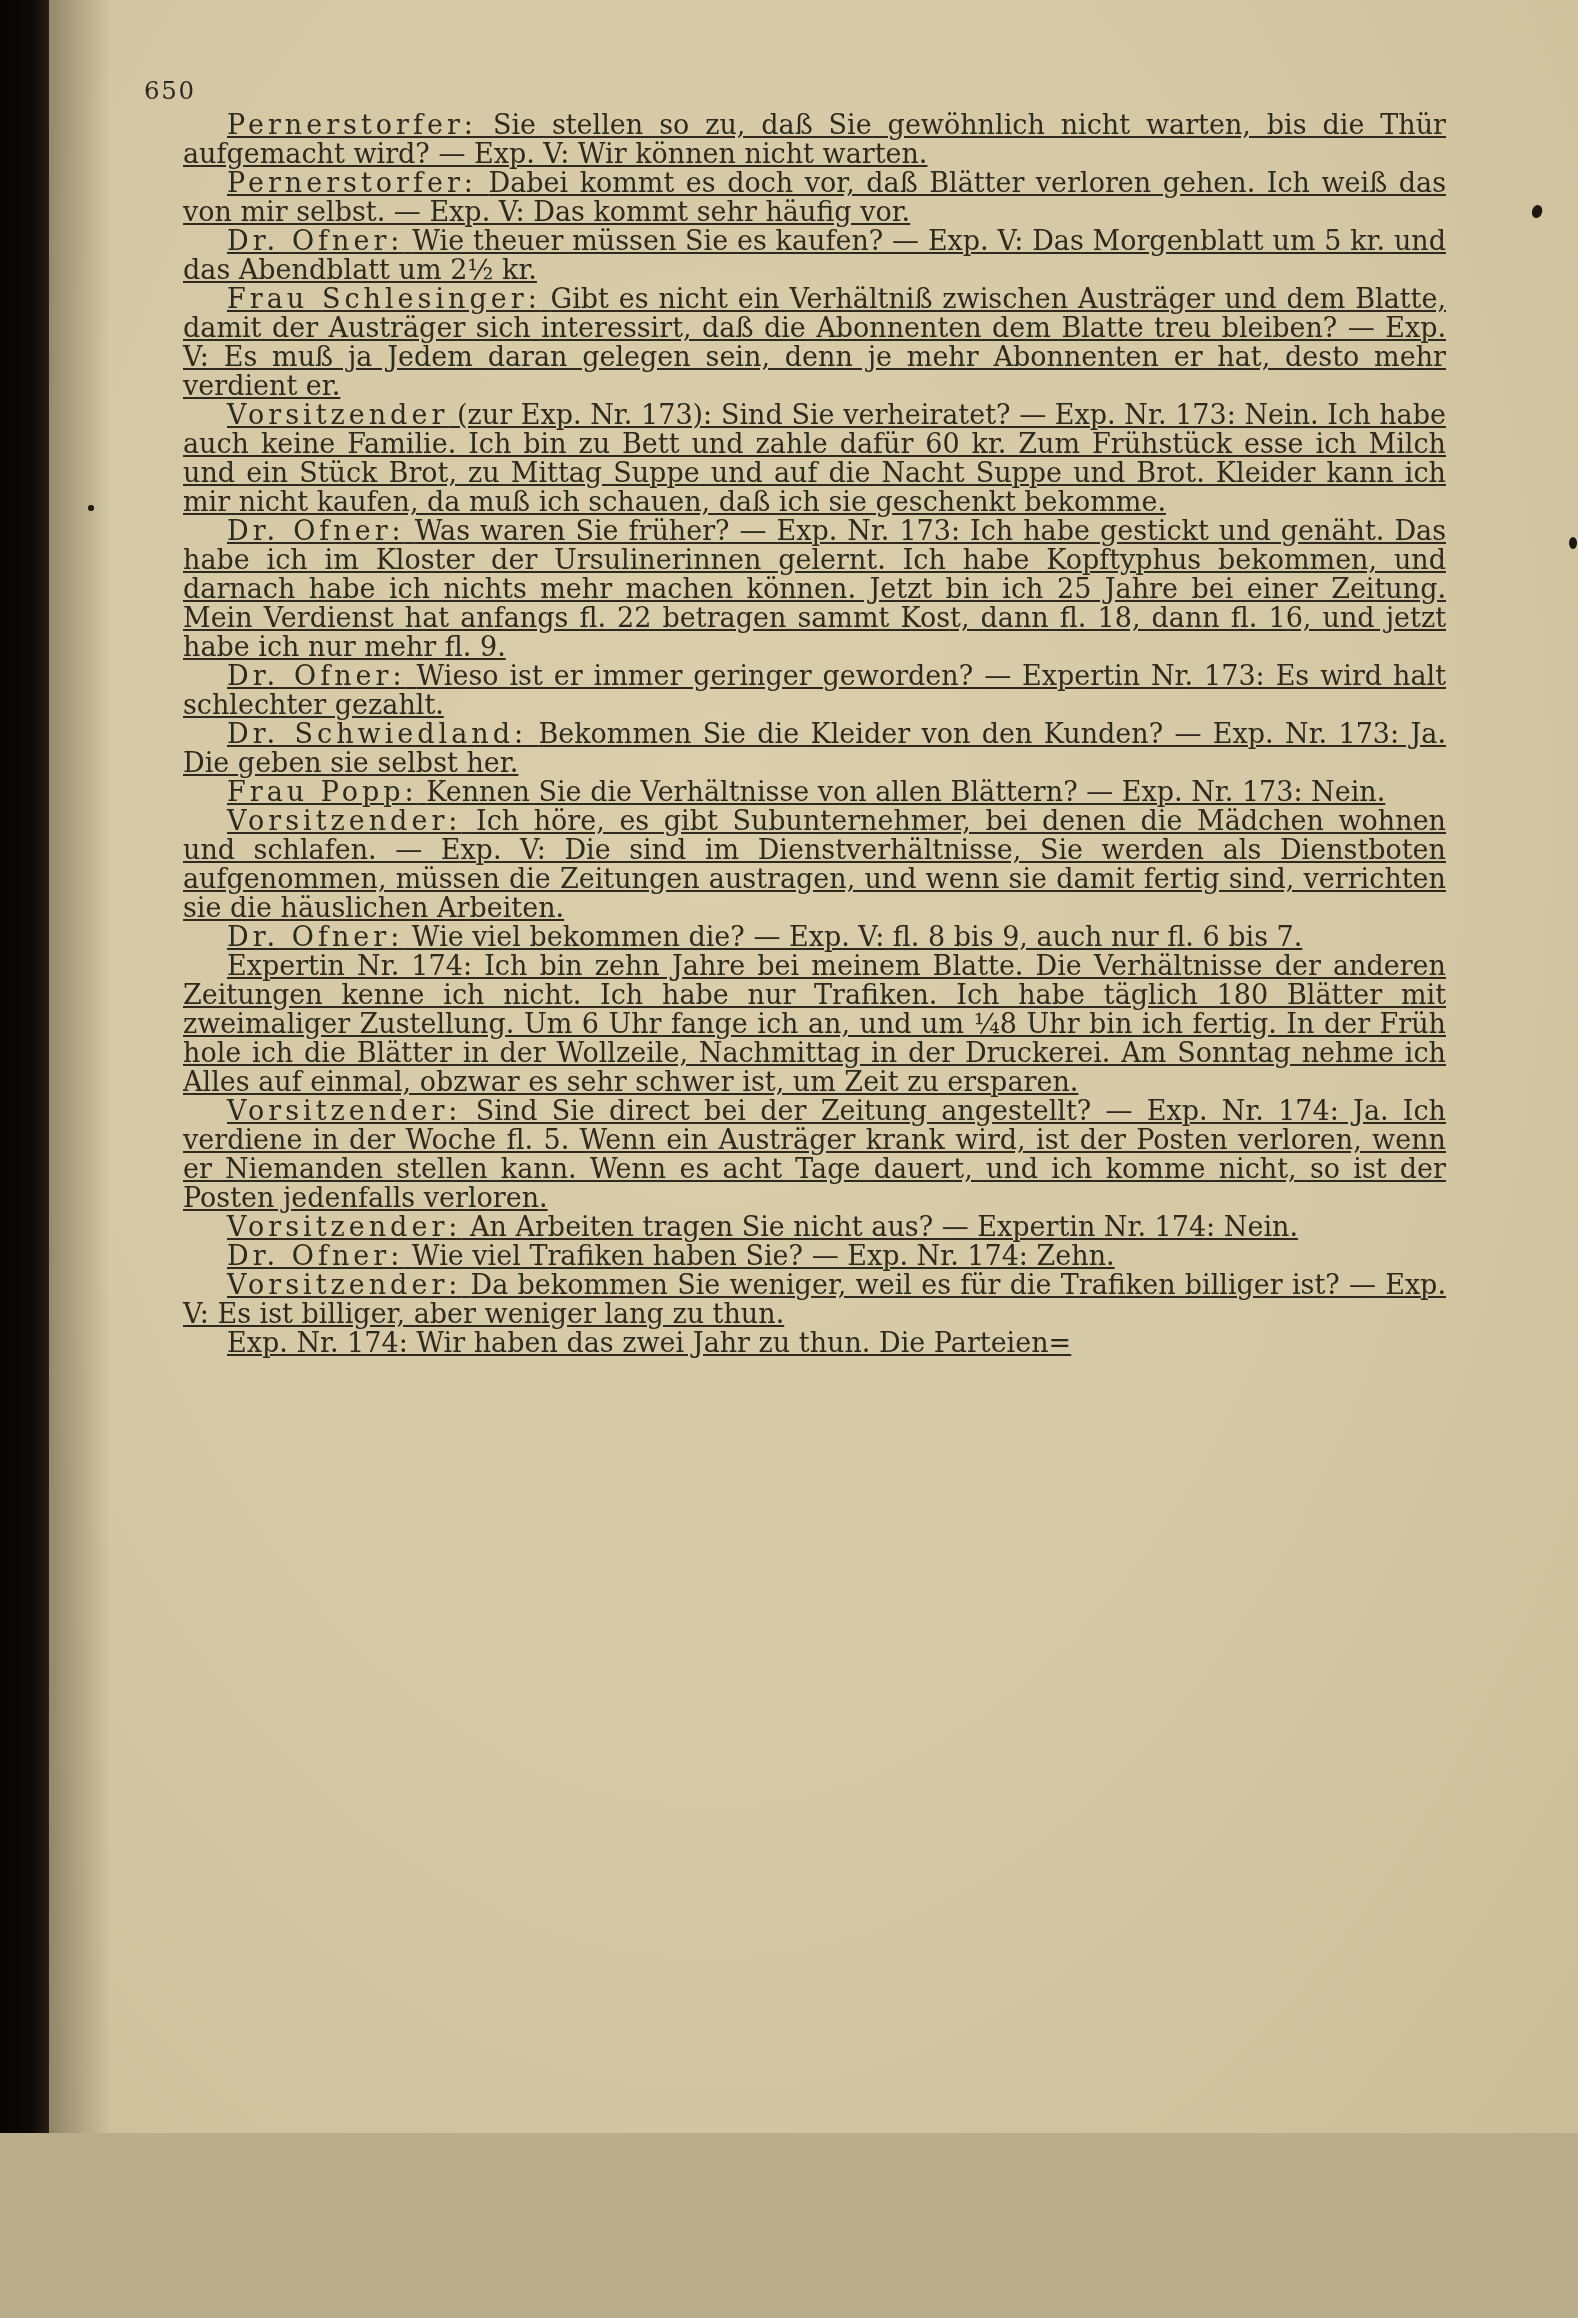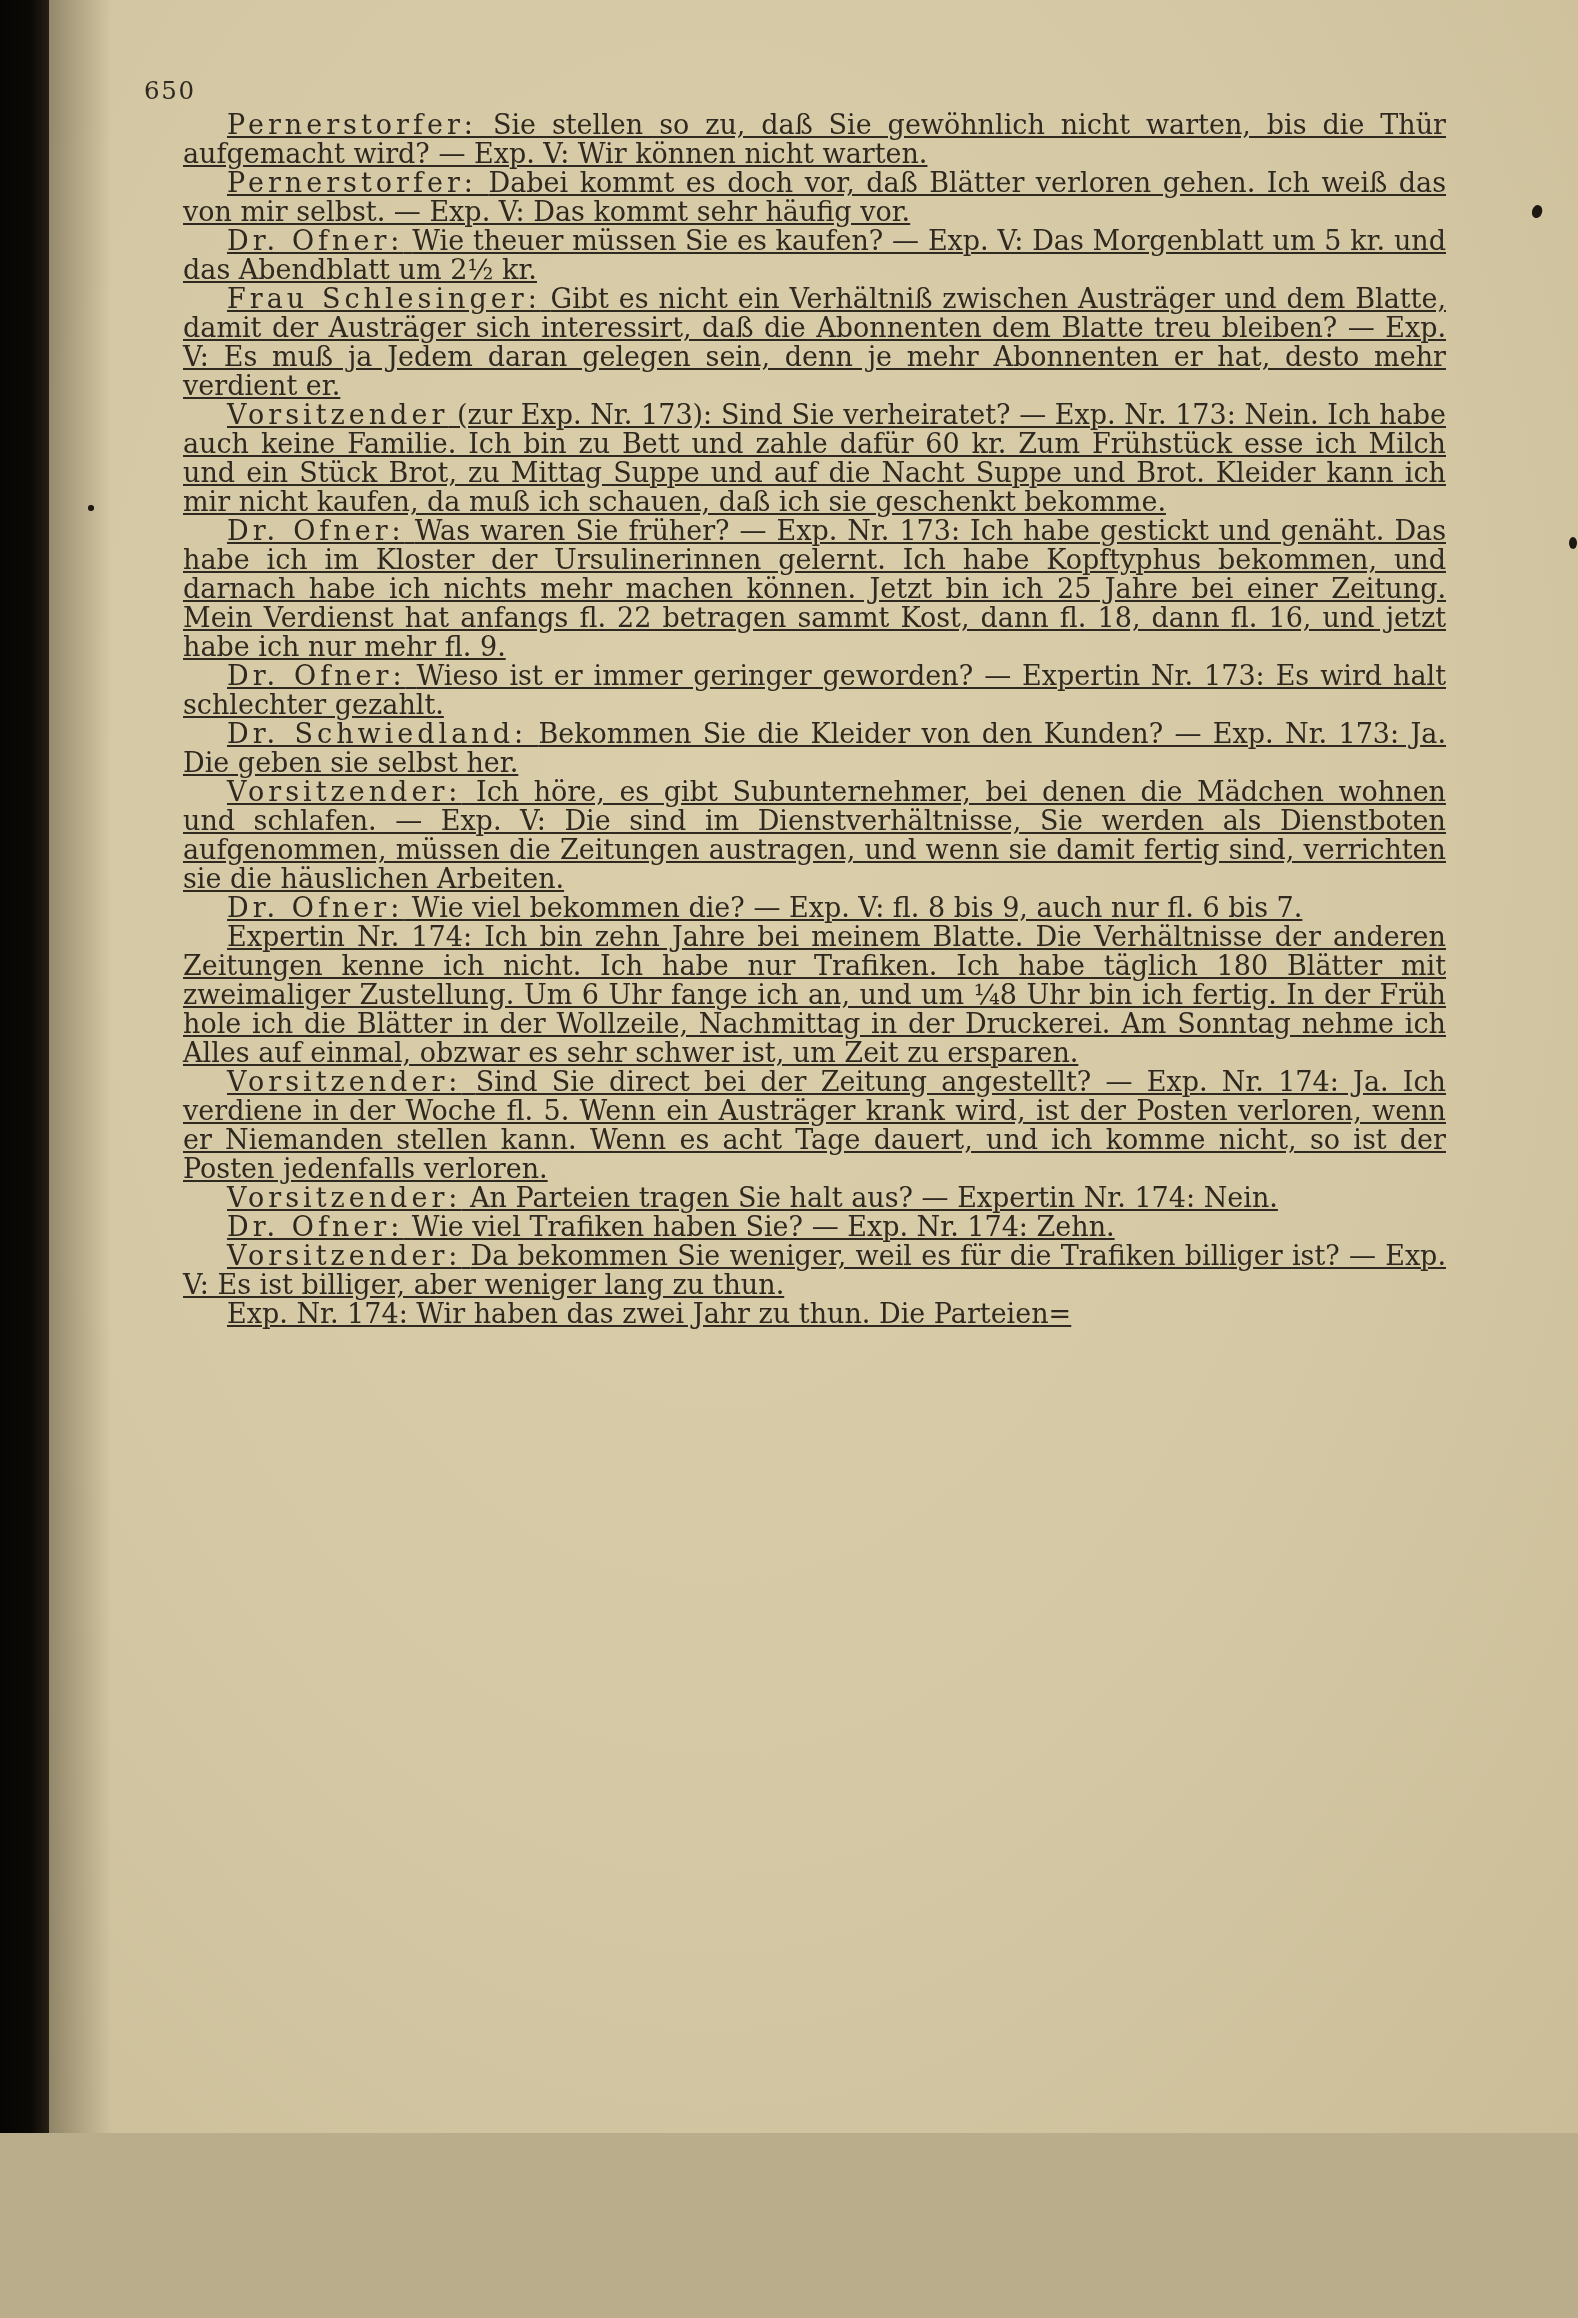--- a/index.html
+++ b/index.html
@@ -54,25 +54,26 @@
 
   <div class="text-block">
       <p class="para"><span class="speaker">Pernerstorfer:</span> <span>Sie stellen so zu, daß Sie gewöhnlich nicht warten, bis die Thür aufgemacht wird? — Exp. V: Wir können nicht warten.</span></p>
       <p class="para"><span class="speaker">Pernerstorfer:</span> <span>Dabei kommt es doch vor, daß Blätter verloren gehen. Ich weiß das von mir selbst. — Exp. V: Das kommt sehr häufig vor.</span></p>
       <p class="para"><span class="speaker">Dr. Ofner:</span> <span>Wie theuer müssen Sie es kaufen? — Exp. V: Das Morgenblatt um 5 kr. und das Abendblatt um 2½ kr.</span></p>
       <p class="para"><span class="speaker">Frau Schlesinger:</span> <span>Gibt es nicht ein Verhältniß zwischen Austräger und dem Blatte, damit der Austräger sich interessirt, daß die Abonnenten dem Blatte treu bleiben? — Exp. V: Es muß ja Jedem daran gelegen sein, denn je mehr Abonnenten er hat, desto mehr verdient er.</span></p>
       <p class="para"><span class="speaker">Vorsitzender</span> <span>(zur Exp. Nr. 173): Sind Sie verheiratet? — Exp. Nr. 173: Nein. Ich habe auch keine Familie. Ich bin zu Bett und zahle dafür 60 kr. Zum Frühstück esse ich Milch und ein Stück Brot, zu Mittag Suppe und auf die Nacht Suppe und Brot. Kleider kann ich mir nicht kaufen, da muß ich schauen, daß ich sie geschenkt bekomme.</span></p>
       <p class="para"><span class="speaker">Dr. Ofner:</span> <span>Was waren Sie früher? — Exp. Nr. 173: Ich habe gestickt und genäht. Das habe ich im Kloster der Ursulinerinnen gelernt. Ich habe Kopftyphus bekommen, und darnach habe ich nichts mehr machen können. Jetzt bin ich 25 Jahre bei einer Zeitung. Mein Verdienst hat anfangs fl. 22 betragen sammt Kost, dann fl. 18, dann fl. 16, und jetzt habe ich nur mehr fl. 9.</span></p>
       <p class="para"><span class="speaker">Dr. Ofner:</span> <span>Wieso ist er immer geringer geworden? — Expertin Nr. 173: Es wird halt schlechter gezahlt.</span></p>
       <p class="para"><span class="speaker">Dr. Schwiedland:</span> <span>Bekommen Sie die Kleider von den Kunden? — Exp. Nr. 173: Ja. Die geben sie selbst her.</span></p>
+      <p class="para"><span class="speaker">Frau Popp:</span> <span>Kennen Sie die Verhältnisse von allen Blättern? — Exp. Nr. 173: Nein.</span></p>
       <p class="para"><span class="speaker">Vorsitzender:</span> <span>Ich höre, es gibt Subunternehmer, bei denen die Mädchen wohnen und schlafen. — Exp. V: Die sind im Dienstverhältnisse, Sie werden als Dienstboten aufgenommen, müssen die Zeitungen austragen, und wenn sie damit fertig sind, verrichten sie die häuslichen Arbeiten.</span></p>
       <p class="para"><span class="speaker">Dr. Ofner:</span> <span>Wie viel bekommen die? — Exp. V: fl. 8 bis 9, auch nur fl. 6 bis 7.</span></p>
       <p class="para"><span>Expertin Nr. 174: Ich bin zehn Jahre bei meinem Blatte. Die Verhältnisse der anderen Zeitungen kenne ich nicht. Ich habe nur Trafiken. Ich habe täglich 180 Blätter mit zweimaliger Zustellung. Um 6 Uhr fange ich an, und um ¼8 Uhr bin ich fertig. In der Früh hole ich die Blätter in der Wollzeile, Nachmittag in der Druckerei. Am Sonntag nehme ich Alles auf einmal, obzwar es sehr schwer ist, um Zeit zu ersparen.</span></p>
       <p class="para"><span class="speaker">Vorsitzender:</span> <span>Sind Sie direct bei der Zeitung angestellt? — Exp. Nr. 174: Ja. Ich verdiene in der Woche fl. 5. Wenn ein Austräger krank wird, ist der Posten verloren, wenn er Niemanden stellen kann. Wenn es acht Tage dauert, und ich komme nicht, so ist der Posten jedenfalls verloren.</span></p>
-      <p class="para"><span class="speaker">Vorsitzender:</span> <span>An Parteien tragen Sie halt aus? — Expertin Nr. 174: Nein.</span></p>
+      <p class="para"><span class="speaker">Vorsitzender:</span> <span>An Arbeiten tragen Sie nicht aus? — Expertin Nr. 174: Nein.</span></p>
       <p class="para"><span class="speaker">Dr. Ofner:</span> <span>Wie viel Trafiken haben Sie? — Exp. Nr. 174: Zehn.</span></p>
       <p class="para"><span class="speaker">Vorsitzender:</span> <span>Da bekommen Sie weniger, weil es für die Trafiken billiger ist? — Exp. V: Es ist billiger, aber weniger lang zu thun.</span></p>
       <p class="para"><span>Exp. Nr. 174: Wir haben das zwei Jahr zu thun. Die Parteien=</span></p>
     </div>
 
   <div class="artifact a1"></div>
   <div class="artifact a2"></div>
   <div class="artifact a3"></div>
 </div>
 

